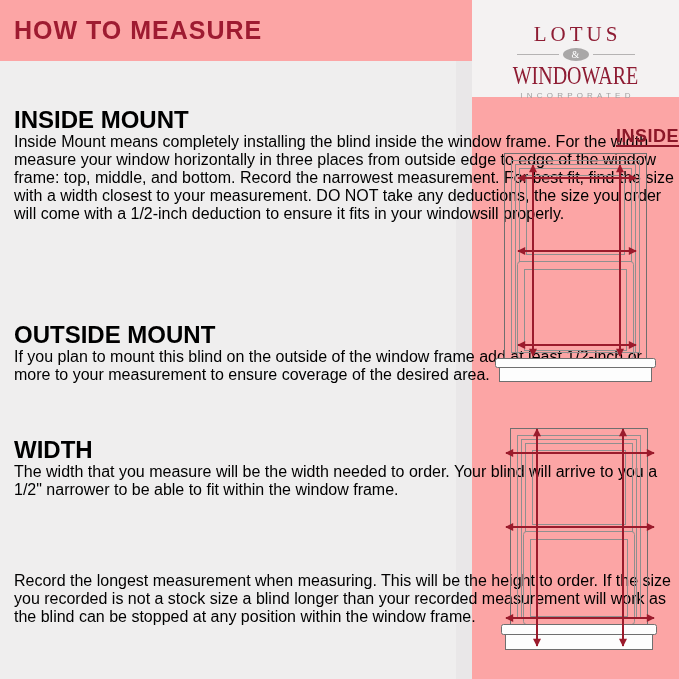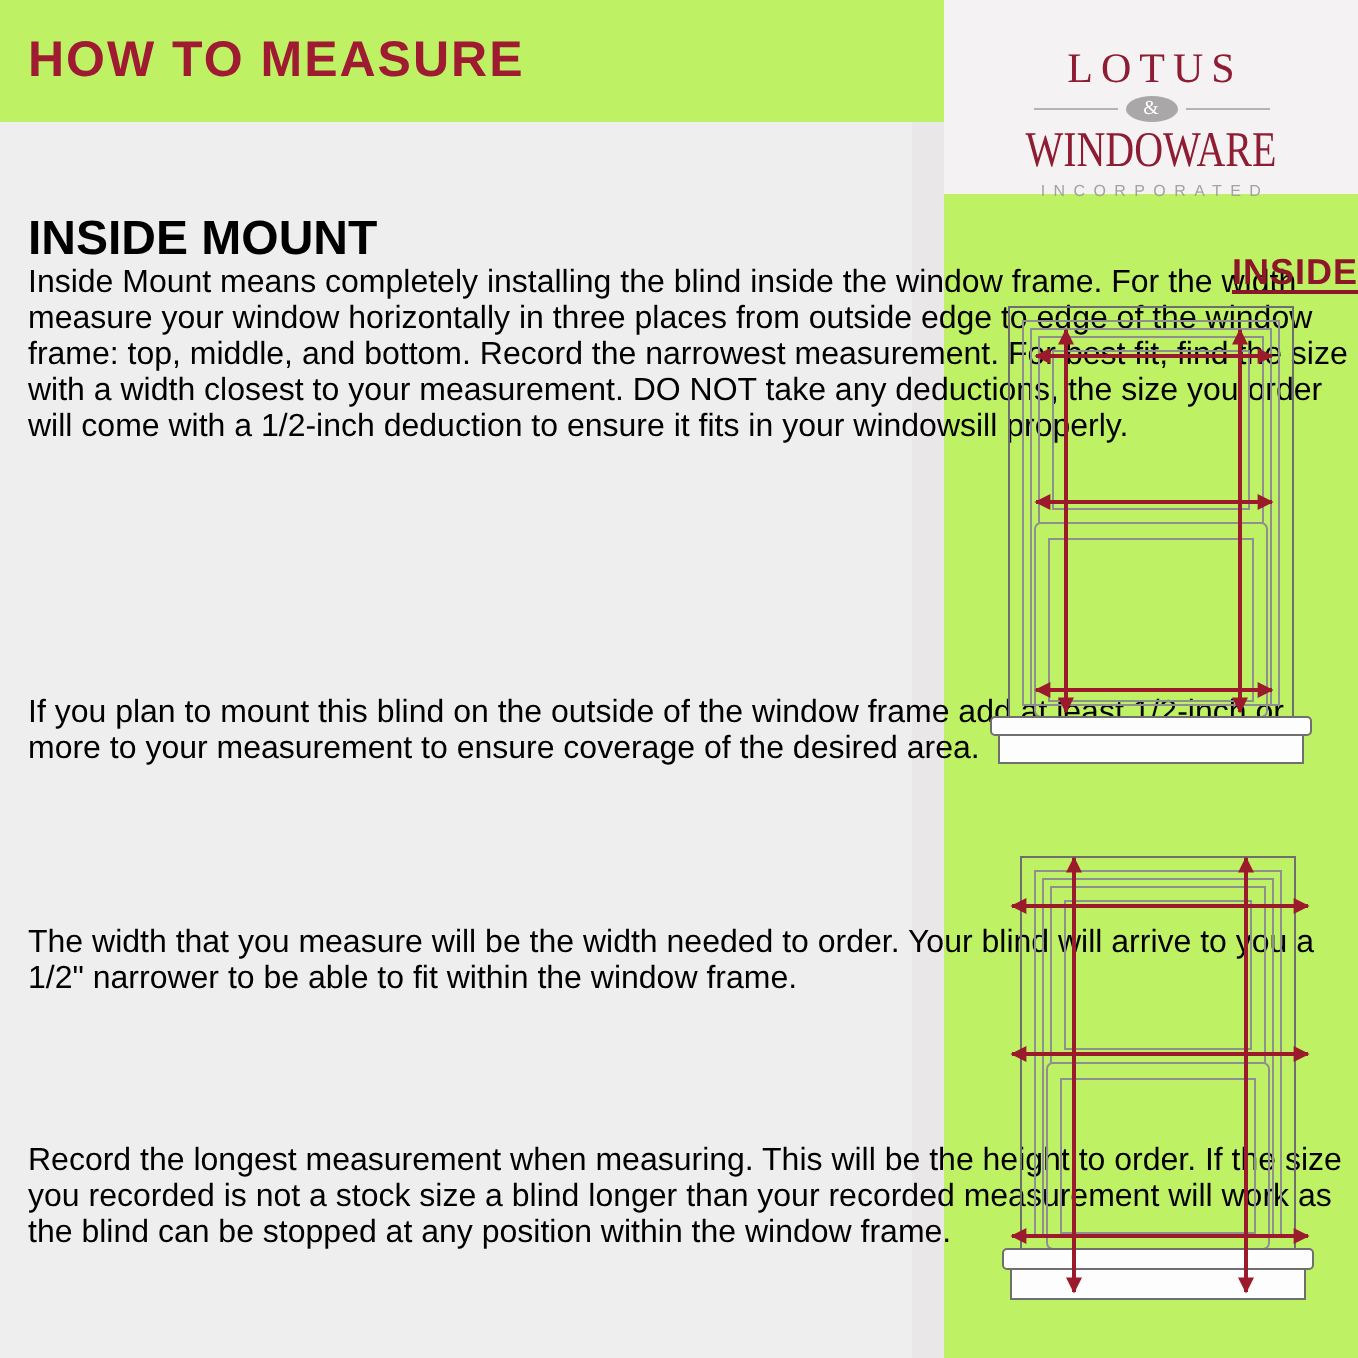--- a/index.html
+++ b/index.html
@@ -1,17 +1,17 @@
 <!DOCTYPE html>
 <html style="--accent: #9e1b31; --accent-dark: #8c1728; --arrow: #9b1b2c; --body-text: #3f3f3f; --panel-bg: #efeeee; --logo-red: #8e1c33;"><head>
 <meta charset="utf-8">
 <style>
   html,body{margin:0;padding:0;}
   .page{
-    position:relative;width:679px;height:679px;background:#bef264;
+    position:relative;width:679px;height:679px;background:#fca5a5;
     font-family:"Liberation Sans",sans-serif;overflow:hidden;
   }
   .page-title{
     position:absolute;left:14px;top:16px;margin:0;
     font-size:25px;font-weight:700;letter-spacing:1px;
     color:var(--accent,#9e1b31);
   }
   .instructions-panel{
     position:absolute;left:0;top:61px;width:456px;height:618px;
     background:var(--panel-bg,#efeeee);
@@ -70,22 +70,24 @@
 <div class="page">
 
   <h1 class="page-title">HOW TO MEASURE</h1>
 
   <div class="instructions-panel"></div>
   <div class="panel-divider"></div>
 
   <h2 class="section sec1h">INSIDE MOUNT</h2>
   <p class="section sec1b">Inside Mount means completely installing the blind inside the window frame. For the width measure your window horizontally in three places from outside edge to edge of the window frame: top, middle, and bottom. Record the narrowest measurement. For best fit, find the size with a width closest to your measurement. DO NOT take any deductions, the size you order will come with a 1/2-inch deduction to ensure it fits in your windowsill properly.</p>
 
+  <h2 class="section sec2h">OUTSIDE MOUNT</h2>
   <p class="section sec2b">If you plan to mount this blind on the outside of the window frame add at least 1/2-inch or more to your measurement to ensure coverage of the desired area.</p>
 
+  <h2 class="section sec3h">WIDTH</h2>
   <p class="section sec3b">The width that you measure will be the width needed to order. Your blind will arrive to you a 1/2" narrower to be able to fit within the window frame.</p>
 
   <p class="section sec4b">Record the longest measurement when measuring. This will be the height to order. If the size you recorded is not a stock size a blind longer than your recorded measurement will work as the blind can be stopped at any position within the window frame.</p>
 
   <div class="logo-block">
     <div class="logo-lotus">LOTUS</div>
     <div class="amp-row">
       <div class="amp-line"></div>
       <div class="amp-badge">&amp;</div>
       <div class="amp-line"></div>

